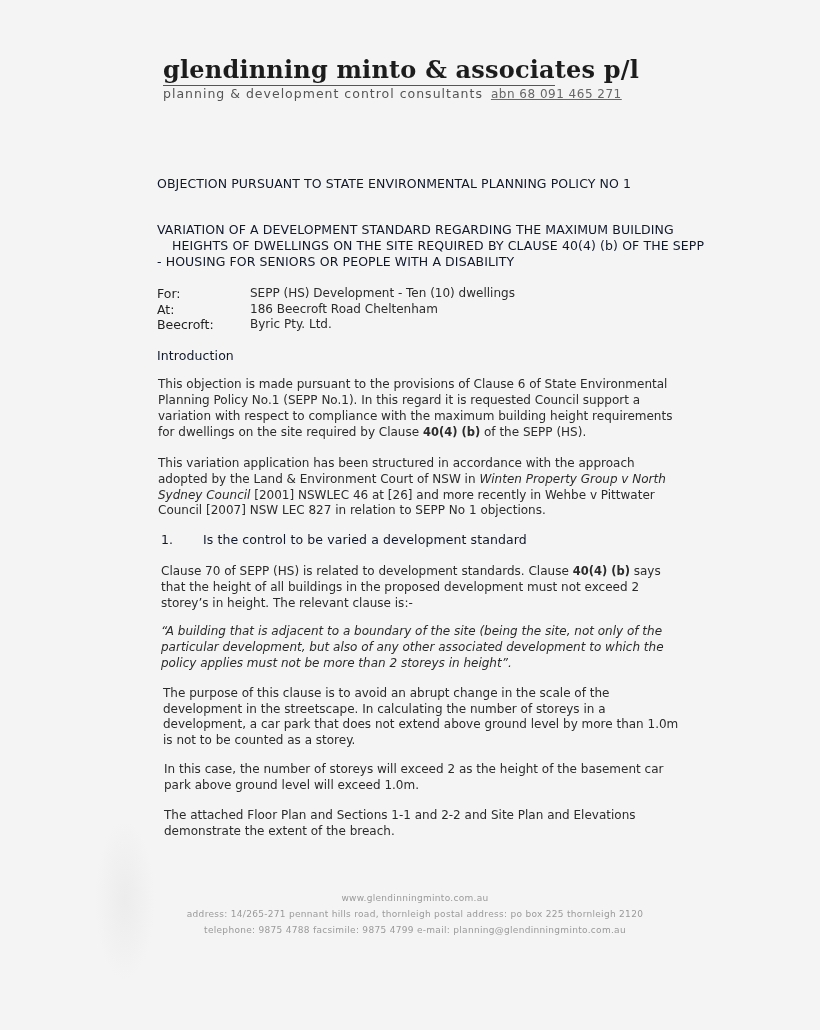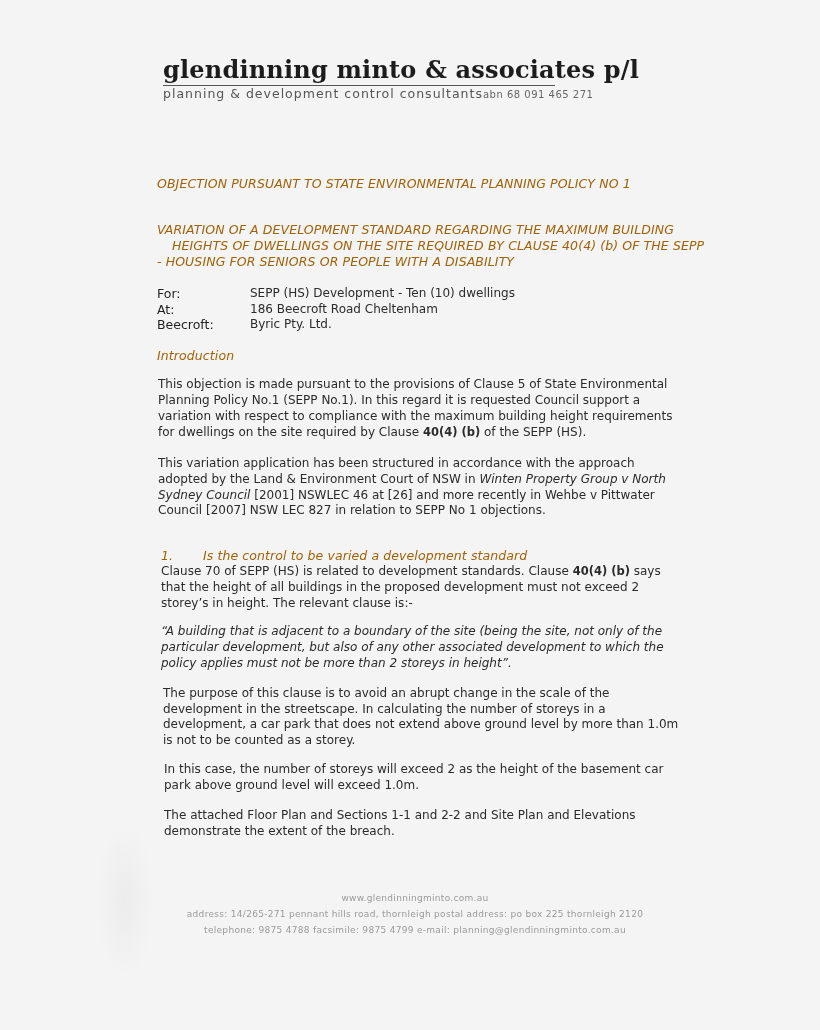--- a/index.html
+++ b/index.html
@@ -3,23 +3,23 @@
 <meta charset="utf-8">
 <style>
   html,body{margin:0;padding:0;}
   body{width:820px;height:1030px;background:#f4f4f4;position:relative;overflow:hidden;
        font-family:"DejaVu Sans",sans-serif;color:#2a2a2a;}
   .page{position:absolute;left:0;top:0;width:652px;height:1030px;background:#f4f4f4;}
   .logo{position:absolute;left:163px;top:55px;}
   .logo-name{font-family:"DejaVu Serif",serif;font-weight:bold;font-size:24px;color:#1c1c1c;letter-spacing:0.2px;white-space:nowrap;}
   .logo-rule{position:absolute;left:0;top:30px;width:392px;height:1px;background:#555;}
   .logo-sub{position:absolute;left:0;top:31px;white-space:nowrap;font-size:12.5px;color:#555;letter-spacing:1px;}
-  .logo-abn{font-size:10px;color:#666;letter-spacing:0.5px;margin-left:0;}
+  .logo-abn{font-size:12px;color:#666;letter-spacing:0.5px;margin-left:8px;text-decoration:underline;}
   .t{position:absolute;left:157px;font-size:12px;line-height:15.6px;white-space:nowrap;color:#2b2b2b;}
-  .heading{font-size:12.5px;color:#a16207;letter-spacing:0.1px;font-style:italic;}
+  .heading{font-size:12.5px;color:#0f172a;letter-spacing:0.1px;}
   .grid{position:absolute;left:157px;top:286px;font-size:12px;line-height:15.6px;color:#2b2b2b;}
   .grid .row{display:flex;white-space:nowrap;}
   .grid .lbl{width:93px;color:#1f1f1f;font-size:12.5px;}
   .b{font-weight:bold;font-size:11.5px;}
   .i{font-style:italic;}
   .num{display:inline-block;width:42px;}
   .footer{position:absolute;left:0;width:820px;text-align:center;font-size:9px;color:#9a9a9a;white-space:nowrap;letter-spacing:0.3px;}
   .blot{position:absolute;left:95px;top:820px;width:60px;height:160px;background:radial-gradient(ellipse at center,#ececec 0%,#f4f4f4 70%);}
 </style>
 </head>
@@ -50,31 +50,31 @@
       <span>186 Beecroft Road Cheltenham</span>
     </div>
     <div class="row">
       <span class="lbl">Beecroft:</span>
       <span>Byric Pty. Ltd.</span>
     </div>
   </div>
 
   <div class="t heading" style="top:348px;">Introduction</div>
 
-  <div class="t" style="top:377px;left:158px;">This objection is made pursuant to the provisions of Clause 5 of State Environmental</div>
+  <div class="t" style="top:377px;left:158px;">This objection is made pursuant to the provisions of Clause 6 of State Environmental</div>
   <div class="t" style="top:393px;left:158px;">Planning Policy No.1 (SEPP No.1). In this regard it is requested Council support a</div>
   <div class="t" style="top:409px;left:158px;">variation with respect to compliance with the maximum building height requirements</div>
   <div class="t" style="top:425px;left:158px;"><span>for dwellings on the site required by Clause </span><span class="b">40(4) (b)</span><span> of the SEPP (HS).</span></div>
 
   <div class="t" style="top:456px;left:158px;">This variation application has been structured in accordance with the approach</div>
   <div class="t" style="top:472px;left:158px;"><span>adopted by the Land &amp; Environment Court of NSW in </span><span class="i">Winten Property Group v North</span></div>
   <div class="t" style="top:488px;left:158px;"><span class="i">Sydney Council</span><span> [2001] NSWLEC 46 at [26] and more recently in Wehbe v Pittwater</span></div>
   <div class="t" style="top:503px;left:158px;">Council [2007] NSW LEC 827 in relation to SEPP No 1 objections.</div>
 
-  <div class="t heading" style="top:532px;left:161px;margin-top:16px;"><span class="num">1.</span><span>Is the control to be varied a development standard</span></div>
+  <div class="t heading" style="top:532px;left:161px;"><span class="num">1.</span><span>Is the control to be varied a development standard</span></div>
 
   <div class="t" style="top:564px;left:161px;"><span>Clause 70 of SEPP (HS) is related to development standards.  Clause </span><span class="b">40(4) (b)</span><span> says</span></div>
   <div class="t" style="top:580px;left:161px;">that the height of all buildings in the proposed development must not exceed 2</div>
   <div class="t" style="top:596px;left:161px;">storey’s in height. The relevant clause is:-</div>
 
   <div class="t i" style="top:640px;left:161px;">particular development, but also of any other associated development to which the</div>
   <div class="t i" style="top:624px;left:161px;">“A building that is adjacent to a boundary of the site (being the site, not only of the</div>
   <div class="t i" style="top:656px;left:161px;">policy applies must not be more than 2 storeys in height”.</div>
 
   <div class="t" style="top:686px;left:163px;text-align:right;">The purpose of this clause is to avoid an abrupt change in the scale of the</div>

